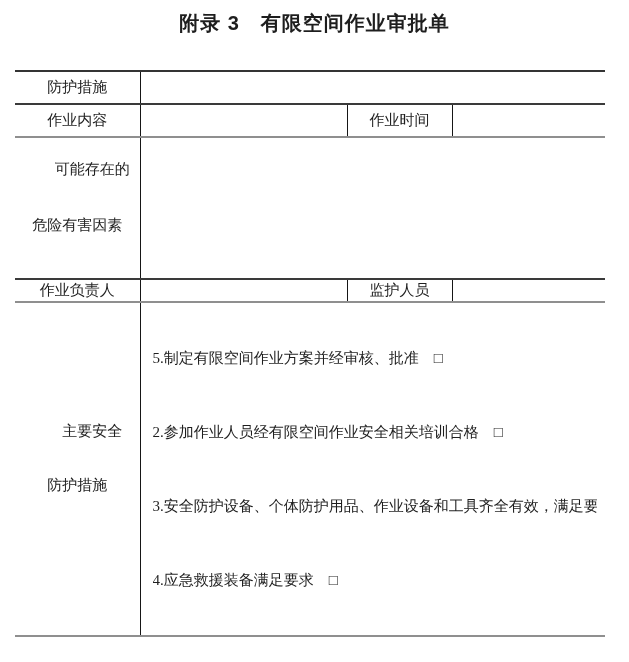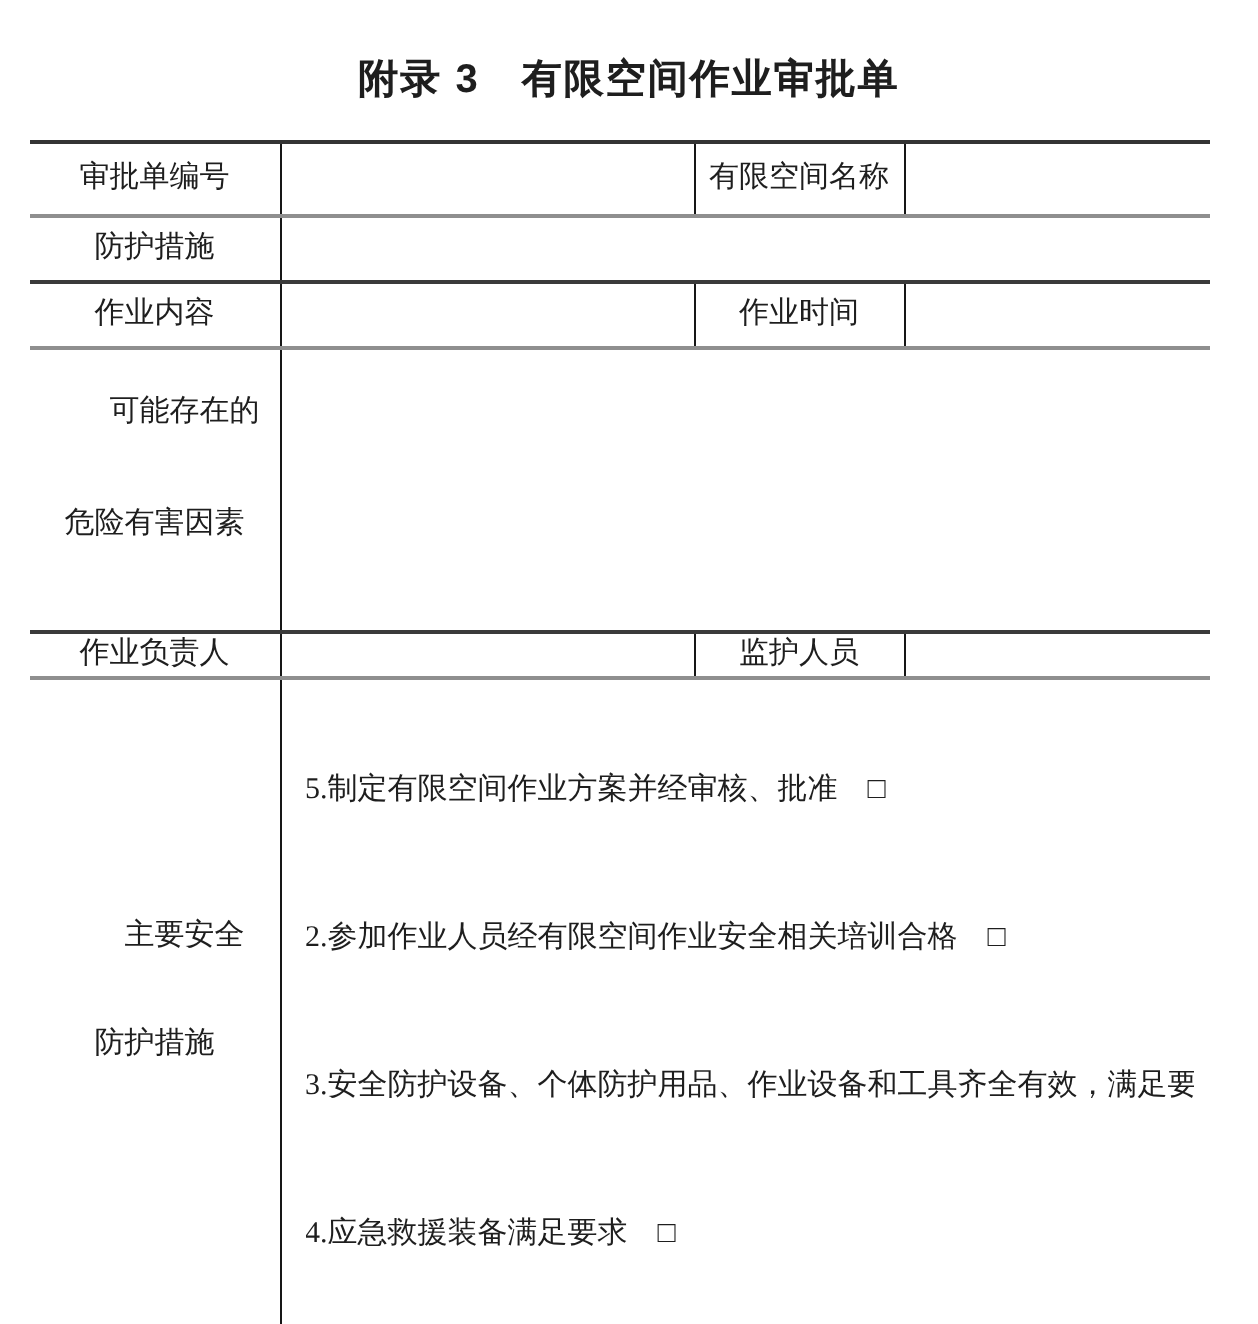--- a/index.html
+++ b/index.html
@@ -8,21 +8,21 @@
     width: 629px;
     height: 662px;
     background: #ffffff;
     font-family: "Liberation Serif", "DejaVu Serif", serif;
     color: #1e1e1e;
     overflow: hidden;
   }
   .title {
     position: absolute;
     top: 10px; left: 0; right: 0;
-    margin: 16px;
+    margin: 0;
     text-align: center;
     font-size: 20px;
     font-weight: bold;
     font-family: "Liberation Sans", "DejaVu Sans", sans-serif;
     letter-spacing: 1px;
   }
   table.form {
     position: absolute;
     left: 15px;
     top: 70px;
@@ -56,26 +56,21 @@
 
 <div class="page">
 
   <h1 class="title">附录 3　有限空间作业审批单</h1>
 
   <table class="form">
     <colgroup>
       <col style="width:125px"><col style="width:207px"><col style="width:105px"><col style="width:153px">
     </colgroup>
 
-    <tbody><tr class="sep-g" style="height:37px">
-      <td class="lbl vline">审批单编号</td>
-      <td class="vline"></td>
-      <td class="lbl vline">有限空间名称</td>
-      <td></td>
-    </tr>
+    <tbody>
 
     <tr class="sep-d" style="height:33px">
       <td class="lbl vline">防护措施</td>
       <td colspan="3"></td>
     </tr>
 
     <tr class="sep-g" style="height:33px">
       <td class="lbl vline">作业内容</td>
       <td class="vline"></td>
       <td class="lbl vline">作业时间</td>

